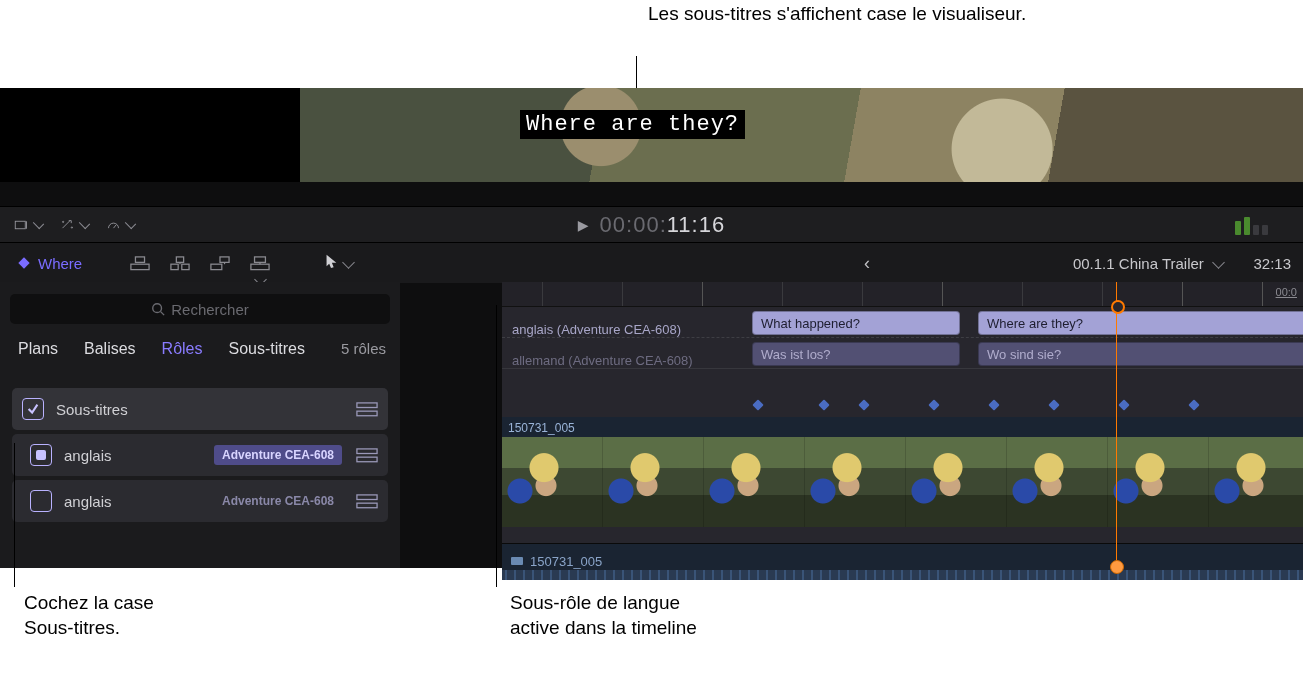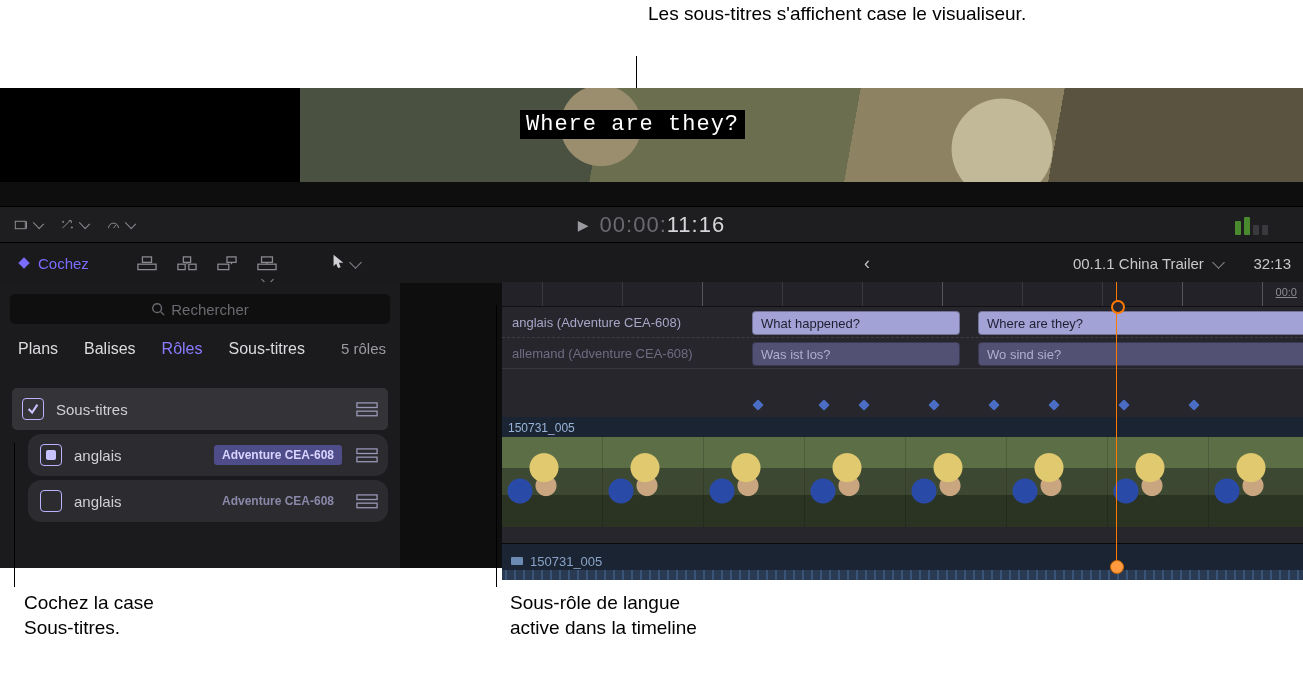--- a/index.html
+++ b/index.html
@@ -70,42 +70,42 @@
 
 .index-panel{position:absolute;left:0;top:194px;width:400px;bottom:0;background:#1b1b1d;}
 .search{margin:12px 10px 0 10px;height:30px;background:#0f0f10;border-radius:5px;display:flex;align-items:center;justify-content:center;color:#6a6a70;font-size:15px;}
 .search svg{width:14px;height:14px;margin-right:6px;stroke:#6a6a70;fill:none;stroke-width:1.6;}
 .tabs{display:flex;gap:26px;margin:16px 0 0 18px;font-size:16px;align-items:flex-start;}
 .tabs .tab{color:var(--text-bright);cursor:pointer;}
 .tabs .tab.active{color:#8a7cff;font-weight:500;}
 .tabs .count{margin-left:auto;margin-right:14px;color:#9a9aa0;font-size:15px;}
 .roles-list{margin:30px 12px 0 12px;border-radius:6px;overflow:visible;}
 .role-row{display:flex;align-items:center;height:42px;background:#2b2b30;border-radius:5px;margin-bottom:4px;padding:0 10px;}
-.role-row.indent{margin-left:16px;padding-left:12px;border-radius:13px;}
+.role-row.indent{margin-left:0;padding-left:18px;}
 .role-row .cb{width:20px;height:20px;border-radius:4px;border:1.5px solid #b9b2ff;margin-right:12px;display:flex;align-items:center;justify-content:center;flex:0 0 20px;}
 .cb.checked svg{width:14px;height:14px;stroke:#c8c2ff;stroke-width:2.4;fill:none;}
 .cb.half::after{content:"";width:10px;height:10px;background:#c8c2ff;border-radius:2px;}
 .role-row .label{color:#d0d0d4;font-size:15px;flex:1;}
 .role-row .badge{background:#4f4c8a;color:#d8d4ff;font-size:12px;padding:3px 8px;border-radius:3px;margin-right:14px;font-weight:600;}
 .role-row .badge.dim{background:transparent;color:#8a88a8;font-weight:600;}
 .role-row .lane-ico{width:22px;height:14px;}
 .role-row .lane-ico svg{stroke:#9a98b8;fill:none;stroke-width:1.4;}
 .role-row.header{background:#333338;}
 
 
 .timeline{position:absolute;left:502px;top:194px;right:0;bottom:0;background:#27262d;}
 .ruler{height:24px;background:#232228;position:relative;border-bottom:1px solid #111;}
 .ruler .tick{position:absolute;top:0;width:1px;height:24px;background:#3a3a3e;}
 .ruler .tick.major{background:#555;}
 .ruler .lbl{position:absolute;top:4px;font-size:11px;color:#8a8a90;text-decoration:underline;}
 .playhead{position:absolute;top:0;bottom:0;width:1px;background:var(--orange);left:614px;z-index:10;}
 .playhead::before{content:"";position:absolute;top:18px;left:-5px;width:10px;height:10px;border:2px solid var(--orange);border-radius:50%;background:#27262d;}
 .playhead .knob{position:absolute;top:278px;left:-6px;width:12px;height:12px;border-radius:50%;background:#ff9a40;border:1px solid #cc6600;}
 
-.cap-lane{height:30px;display:flex;align-items:center;border-bottom:1px dashed #3e3e44;position:relative;}
+.cap-lane{height:30px;display:flex;align-items:flex-end;border-bottom:1px dashed #3e3e44;position:relative;}
 .cap-lane.dim{opacity:0.85;}
 .cap-lane .lane-label{width:248px;padding-left:10px;font-size:13px;color:#a8a6c8;flex:0 0 248px;}
 .cap-lane.dim .lane-label{color:#7a7890;}
 .cap-clip{position:absolute;height:22px;border-radius:4px;top:4px;padding:0 8px;display:flex;align-items:center;font-size:13px;border:1px solid rgba(0,0,0,0.3);}
 .cap-clip.active{background:var(--caption-purple);color:#1e1e30;}
 .cap-clip.inactive{background:var(--caption-purple-dim);color:#c8c4e8;}
 .cap-clip.last{border-top-right-radius:0;border-bottom-right-radius:0;}
 
 .spacer-lane{height:48px;position:relative;}
 .marker-dots{position:absolute;left:248px;right:0;top:32px;height:10px;}
@@ -180,21 +180,21 @@
           <span></span>
           <span></span>
           <span></span>
           <span></span>
         </div>
   </div>
 
   <div class="tl-header">
     <div class="index-btn">
       <span class="diamond"></span>
-      <span>Cochez</span>
+      <span>Where</span>
     </div>
     <div class="clip-icons">
       <div class="ico"><svg viewBox="0 0 22 16">
               <rect x="1" y="9" width="20" height="6"></rect>
               <rect x="6" y="1" width="10" height="6"></rect>
             </svg></div>
       <div class="ico"><svg viewBox="0 0 22 16">
               <rect x="1" y="9" width="8" height="6"></rect>
               <rect x="13" y="9" width="8" height="6"></rect>
               <rect x="7" y="1" width="8" height="6"></rect>

